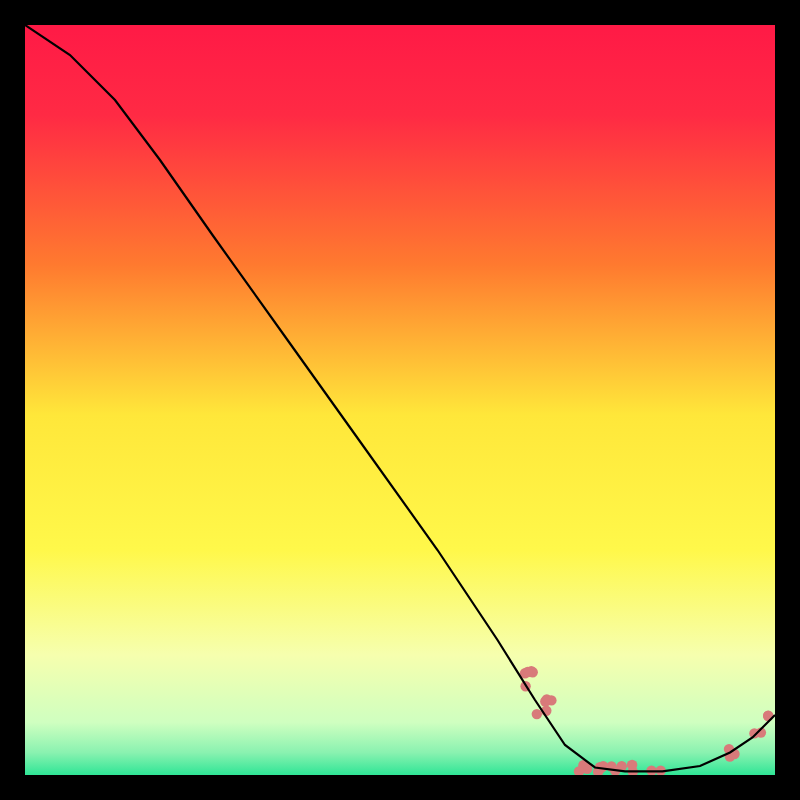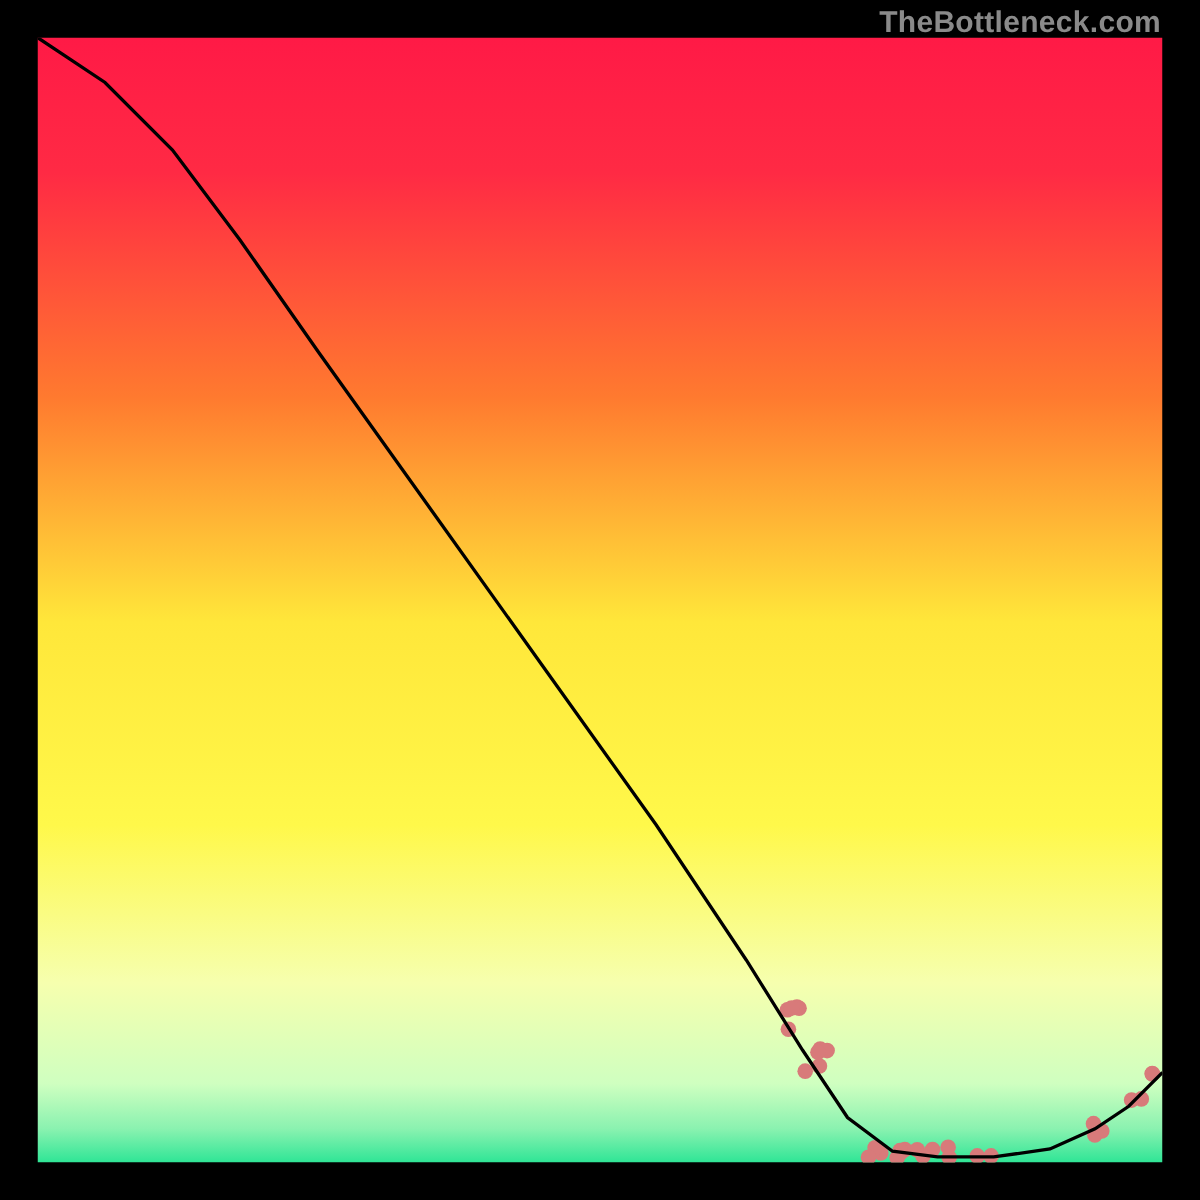--- a/index.html
+++ b/index.html
@@ -34,21 +34,20 @@
     font-weight: bold;
     color: #8a8a8a;
     letter-spacing: 0.2px;
   }
   svg { display: block; }
 </style>
 </head>
 <body>
 
 <div class="frame">
-  <div class="attribution">TheBottleneck.com</div>
 
   <div class="plot">
     <svg id="chart-svg" width="750" height="750" viewBox="0 0 750 750">
       <defs>
         <linearGradient id="bg-grad" x1="0" y1="0" x2="0" y2="1">
           <stop id="g0" offset="0%" stop-color="#ff1a46"></stop>
           <stop id="g1" offset="12%" stop-color="#ff2a44"></stop>
           <stop id="g2" offset="32%" stop-color="#ff7a2f"></stop>
           <stop id="g3" offset="52%" stop-color="#ffe73a"></stop>
           <stop id="g4" offset="70%" stop-color="#fff84a"></stop>

